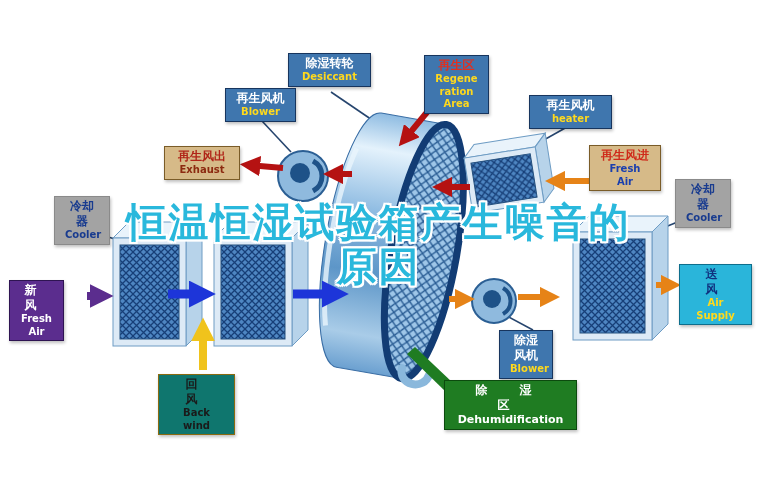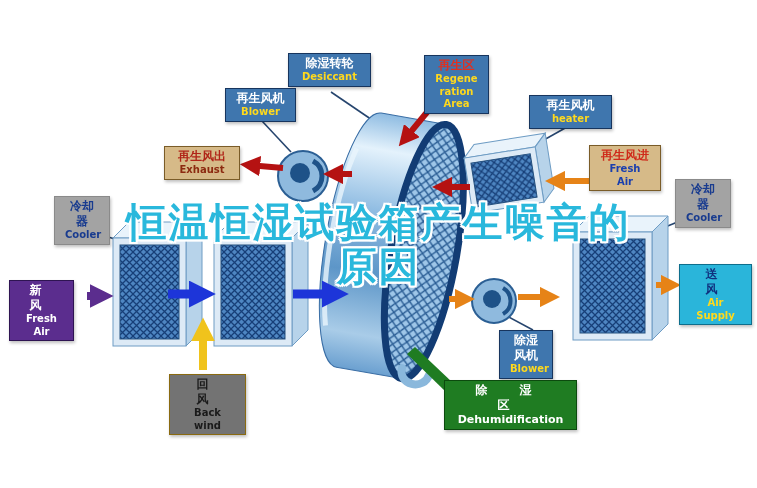--- a/index.html
+++ b/index.html
@@ -47,29 +47,29 @@
   #lbl-exhaust .zh{color:#b02418;}
   #lbl-exhaust .en{color:#8c2a10;}
 
   #lbl-regen-fresh{left:589px;top:145px;width:72px;}
   #lbl-regen-fresh .zh{color:#cf2a1a;}
   #lbl-regen-fresh .en{color:#1a3fae;}
 
   #lbl-cooler-left{left:54px;top:196px;width:56px;}
   #lbl-cooler-right{left:675px;top:179px;width:56px;}
 
-  #lbl-fresh-air{left:9px;top:280px;width:65px;background:#5b2d8e;border-color:#2e1452;}
+  #lbl-fresh-air{left:9px;top:280px;width:55px;background:#5b2d8e;border-color:#2e1452;}
   #lbl-fresh-air .zh{color:#ffffff;letter-spacing:12px;}
   #lbl-fresh-air .en{color:#ffffff;}
 
   #lbl-air-supply{left:679px;top:264px;width:73px;background:#2ab5da;border-color:#0e6e8c;}
   #lbl-air-supply .zh{color:#10307e;letter-spacing:8px;}
   #lbl-air-supply .en{color:#ffd91c;}
 
-  #lbl-back-wind{left:169px;top:374px;width:77px;background:#737373;border-color:#8a6a10;}
+  #lbl-back-wind{left:158px;top:374px;width:77px;background:#0f766e;border-color:#8a6a10;}
   #lbl-back-wind .zh{color:#1a1a1a;letter-spacing:10px;}
   #lbl-back-wind .en{color:#1a1a1a;}
 
   #lbl-dehumid-blower{left:499px;top:330px;width:54px;}
 
   #lbl-dehumid-district{left:444px;top:380px;width:133px;background:#1f7c22;border-color:#0c4a0e;}
   #lbl-dehumid-district .zh{color:#ffffff;letter-spacing:14px;}
   #lbl-dehumid-district .en{color:#ffffff;font-size:11px;}
 </style>
 </head>

